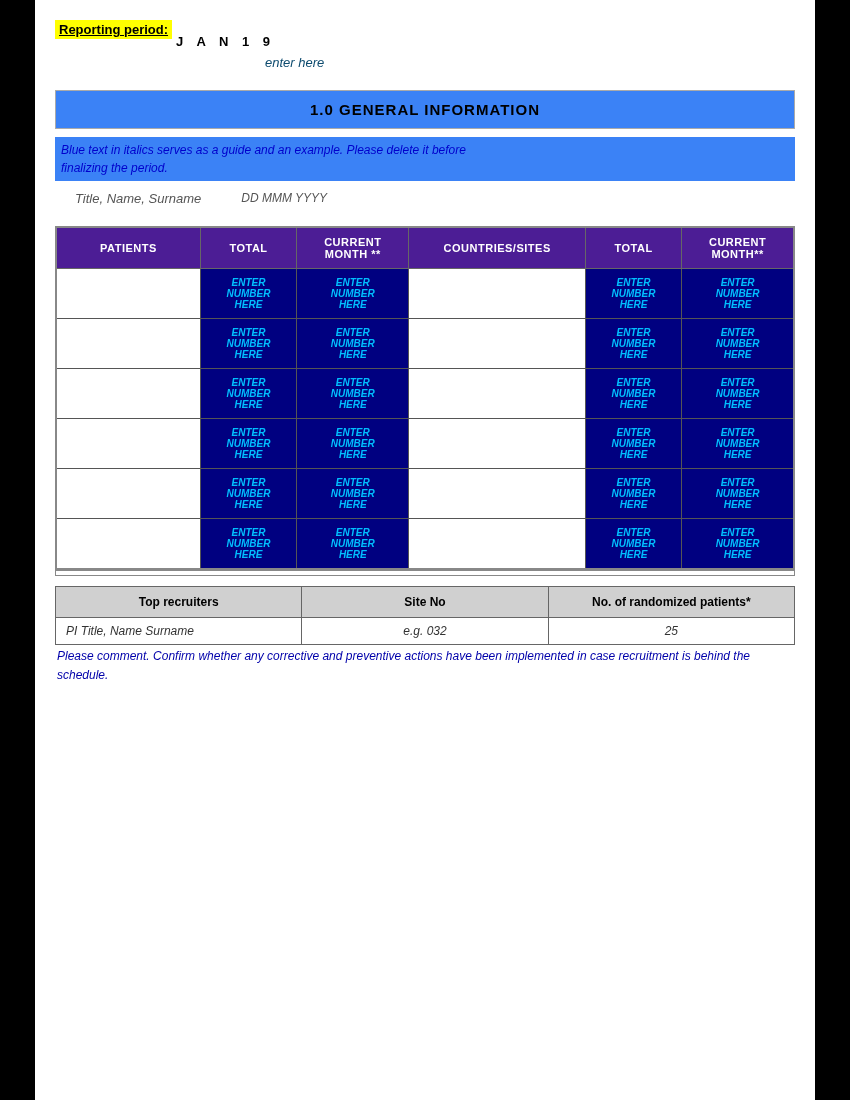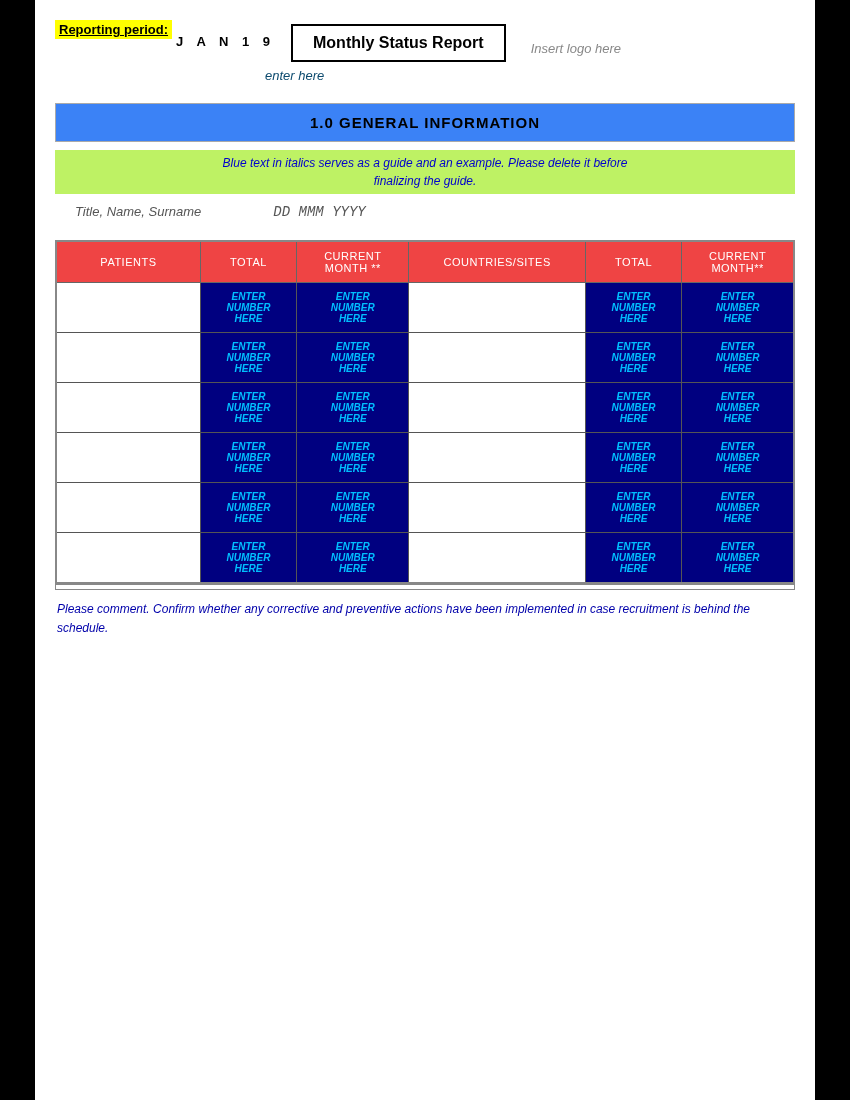--- a/index.html
+++ b/index.html
@@ -58,64 +58,62 @@
       text-align: center;
       font-size: 15px;
       font-weight: bold;
       padding: 10px;
       margin: 20px 0 8px 0;
       letter-spacing: 1px;
     }
 
     
     .guide-text {
-      background: #bef264;
+      background: #3b82f6;
       font-style: italic;
       font-size: 12px;
       color: #0000cc;
       padding: 4px 6px;
       margin-bottom: 10px;
       line-height: 1.5;
-      text-align: center;
     }
 
     
     .author-line {
       display: flex;
-      gap: 72px;
+      gap: 40px;
       margin: 10px 20px;
       margin-bottom: 20px;
     }
 
     .author-name {
       font-style: italic;
       font-size: 13px;
       color: #555;
     }
 
     .date-field {
       font-style: italic;
-      font-size: 14px;
+      font-size: 12px;
       color: #555;
-      font-family: Liberation Mono, monospace;
     }
 
     
     .main-table {
       width: 100%;
       border-collapse: collapse;
       margin-bottom: 0;
       border: 2px solid #888;
     }
 
     .main-table th {
-      background: #ef4444;
+      background: #4c1d95;
       color: #fff;
       font-size: 11px;
-      font-weight: normal;
+      font-weight: bold;
       text-align: center;
       padding: 8px 20px;
       border: 1px solid #666;
       letter-spacing: 0.5px;
     }
 
     .main-table td {
       background: #000080;
       color: #00bfff;
       font-size: 10px;
@@ -213,35 +211,31 @@
 </head>
 <body>
 
 <div class="page">
 
   <div style="display: flex; align-items: flex-start; margin-bottom: 6px; gap: 16px;">
     <div class="reporting-block">
       <span class="reporting-period-label">Reporting period:</span>
       <span style="font-size:13px; font-weight:bold; letter-spacing:5px; margin-top:14px; margin-left:4px;">J  A  N  1  9</span>
     </div>
-    <div class="title-logo-block" style="margin-top: 4px;">
-      <div class="title-box">Monthly Status Report</div>
-      <span class="logo-placeholder">Insert logo here</span>
-    </div>
   </div>
 
   <div style="display:flex; align-items:center; margin-left: 30px; margin-bottom: 20px;">
     <span style="font-style:italic; font-size:13px; color:#0c4a6e; margin-left: 180px;">enter here</span>
   </div>
 
   <div class="section-title">1.0 GENERAL INFORMATION</div>
 
   <div class="guide-text">
     <span>Blue text in italics serves as a guide and an example. Please delete it before</span><br>
-    <span>finalizing the guide.</span>
+    <span>finalizing the period.</span>
   </div>
 
   <div class="author-line">
     <span class="author-name">Title, Name, Surname</span>
     <span class="date-field">DD MMM YYYY</span>
   </div>
 
   <table class="main-table">
     <thead>
       <tr>
@@ -354,20 +348,36 @@
   </table>
 
   <table style="width:100%; border-collapse:collapse; border: 1px solid #888; border-top: none; margin-bottom: 10px;">
     <tbody>
         <tr>
       <td colspan="6" style="background:#fff; font-size:9px; padding:2px 6px; color:#444; border: 1px solid #888;"></td>
     </tr>
   </tbody>
     </table>
 
+  <table class="recruiters-table">
+    <thead>
+      <tr>
+        <th style="width:33%;">Top recruiters</th>
+        <th style="width:33%;">Site No</th>
+        <th style="width:33%;">No. of randomized patients*</th>
+      </tr>
+    </thead>
+    <tbody>
+      <tr>
+        <td class="pi-name">PI Title, Name Surname</td>
+        <td>e.g. 032</td>
+        <td>25</td>
+      </tr>
+    </tbody>
+  </table>
 
 
   <div class="comment-text">
     <span>Please comment. Confirm whether any corrective and preventive actions have
 been implemented in case recruitment is behind the schedule.</span>
   </div>
 
 </div>
 
 </body></html>

